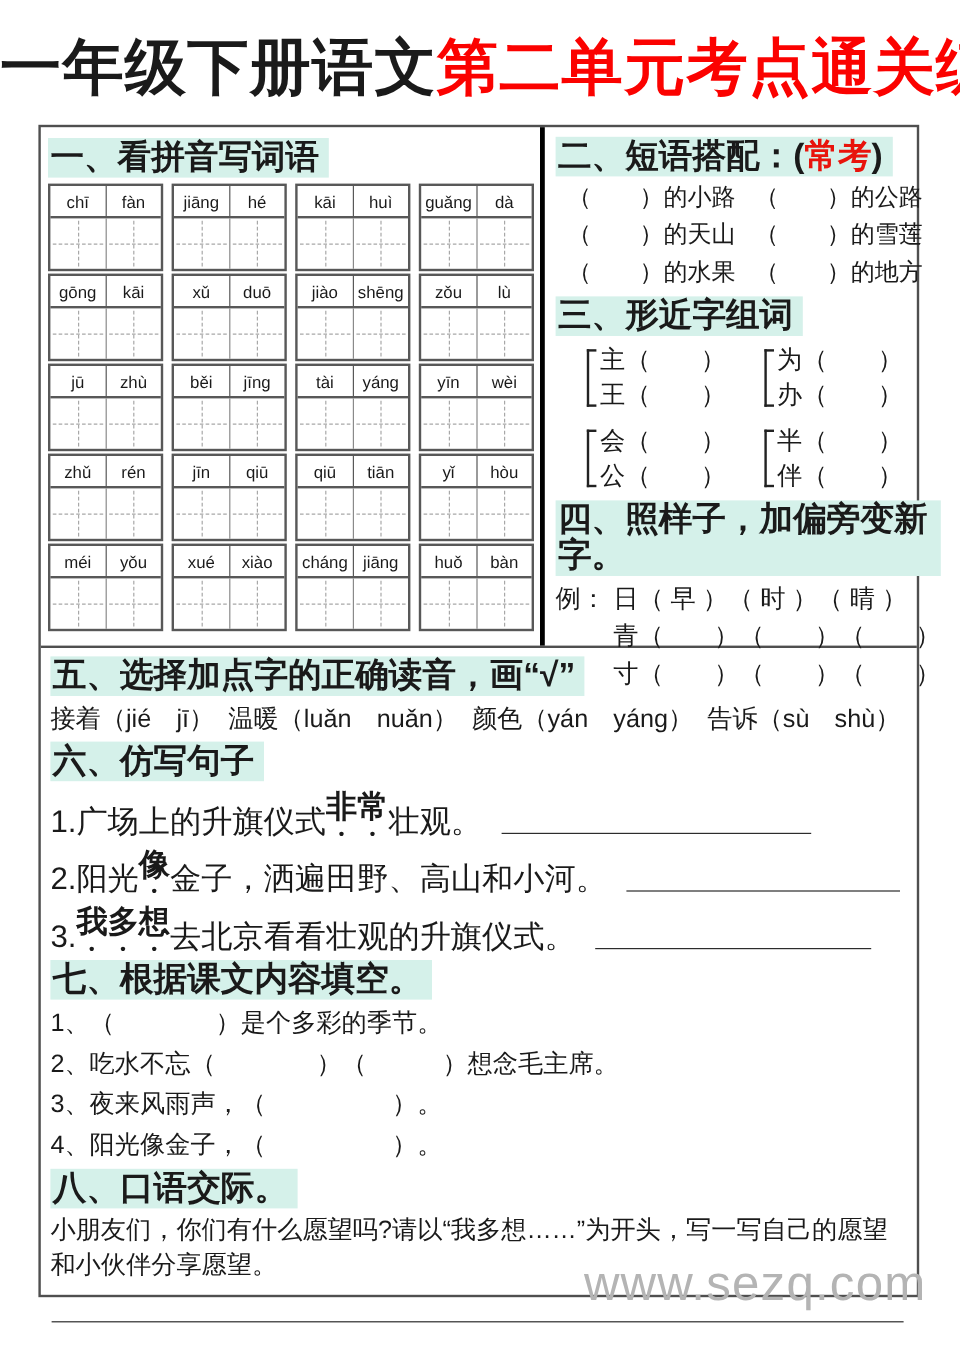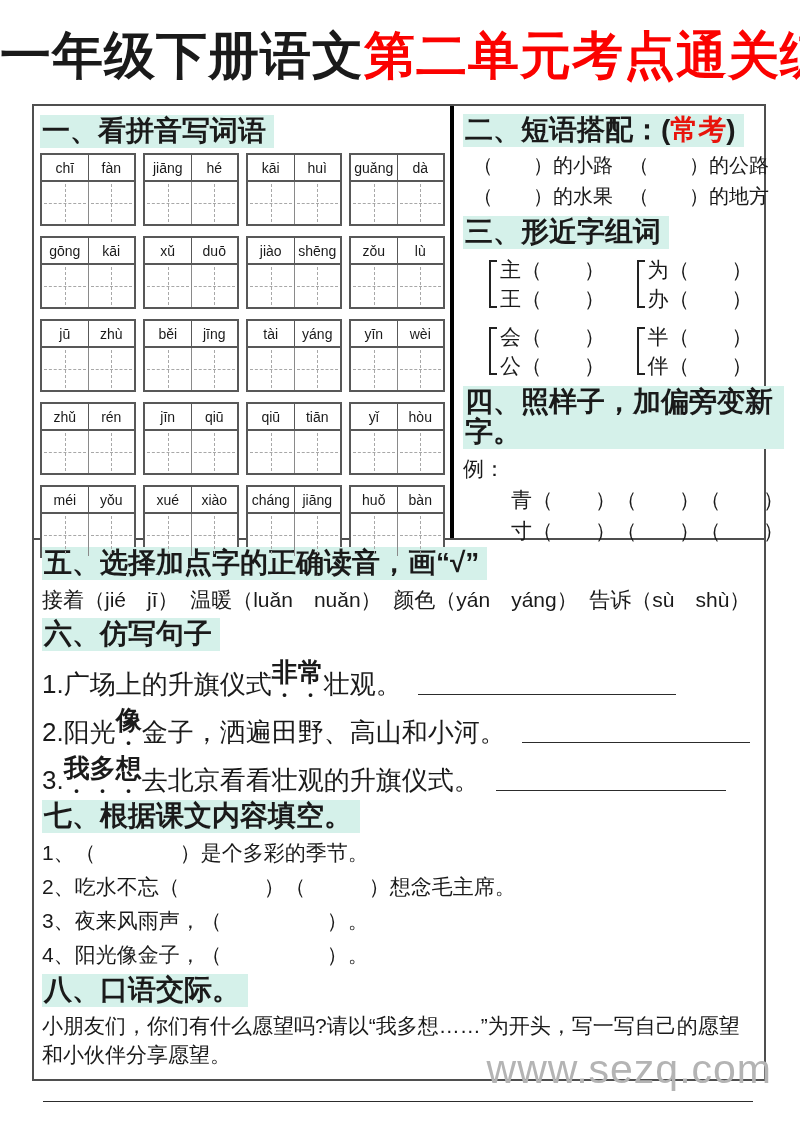--- a/index.html
+++ b/index.html
@@ -26,21 +26,21 @@
   .sec-h { margin:2px 0 3px 0; }
   .hl {
     display:inline-block; background:var(--hl,#d5f1ea); font-weight:bold;
     font-size:28px; line-height:30px; padding:1px 8px 2px 2px;
   }
   .hl .t-accent { color:var(--accent-red,#e8140c); }
 
   
   .pinyin-grid {
     display:grid; grid-template-columns:repeat(4,96px);
-    gap:10px 7px; margin-top:5px;
+    gap:2px 7px; margin-top:5px;
   }
   .pblock { border:2px solid #585858; background:#fff; }
   .prow { display:flex; height:27px; border-bottom:2px solid #585858; }
   .pcell {
     flex:1; display:flex; align-items:center; justify-content:center;
     font-size:14px; white-space:nowrap; overflow:hidden;
   }
   .pcell + .pcell { border-left:1px solid #585858; }
   .wrow { display:flex; height:42px; }
   .wcell { flex:1; position:relative; }
@@ -322,20 +322,24 @@
     <div class="col-right">
       <div class="sec-h">
         <span class="hl"><span>二、短语搭配：(</span><span class="t-accent">常考</span><span>)</span></span>
       </div>
       <div class="s2-rows" id="s2-rows">
           <div class="s2-row">
             <span class="s2-item">（　　）的小路</span>
             <span class="s2-item">（　　）的公路</span>
           </div>
           <div class="s2-row">
+            <span class="s2-item">（　　）的天山</span>
+            <span class="s2-item">（　　）的雪莲</span>
+          </div>
+          <div class="s2-row">
             <span class="s2-item">（　　）的水果</span>
             <span class="s2-item">（　　）的地方</span>
           </div>
         </div>
 
       <div class="sec-h">
         <span class="hl">三、形近字组词</span>
       </div>
       <div class="s3-wrap" id="s3-wrap">
           <div class="bgroup">
@@ -355,20 +359,21 @@
             <div class="blines"><div>半（　　）</div><div>伴（　　）</div></div>
           </div>
         </div>
 
       <div class="sec-h">
         <span class="hl">四、照样子，加偏旁变新字。</span>
       </div>
       <div class="s4-lines" id="s4-lines">
           <div class="s4-line">
             <span class="s4-prefix">例：</span>
+            <span class="s4-content">日（ 早 ）（ 时 ）（ 晴 ）</span>
           </div>
           <div class="s4-line">
             <span class="s4-prefix"></span>
             <span class="s4-content">青（　　）（　　）（　　）</span>
           </div>
           <div class="s4-line">
             <span class="s4-prefix"></span>
             <span class="s4-content">寸（　　）（　　）（　　）</span>
           </div>
         </div>

